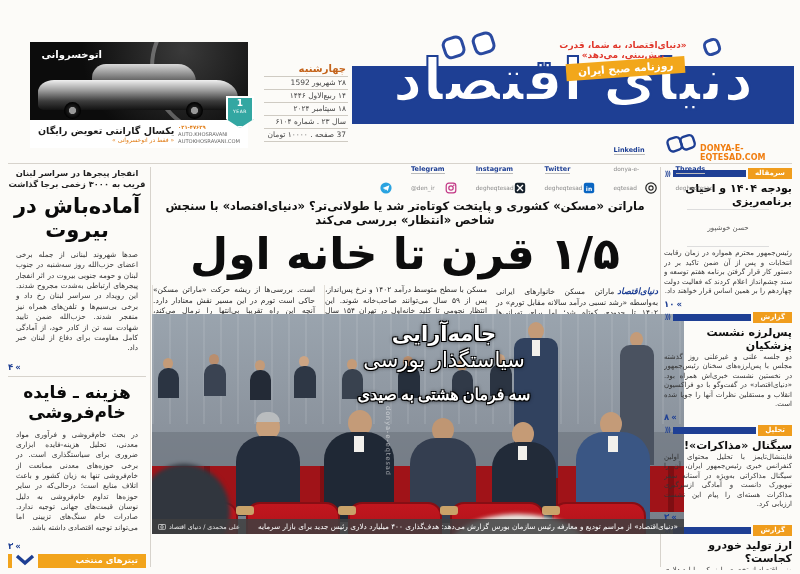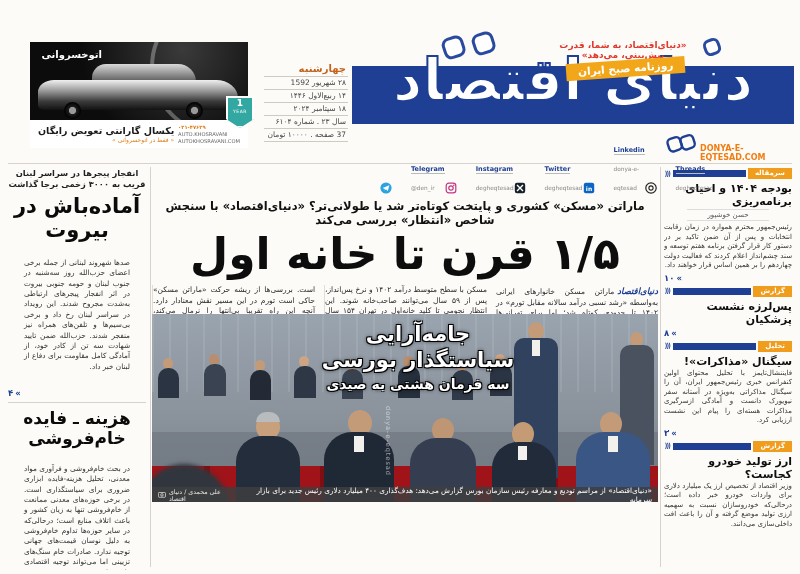--- a/index.html
+++ b/index.html
@@ -65,65 +65,65 @@
   .headline{font-size:44px;font-weight:bold;color:#0d0d0d;text-align:center;line-height:48px;
       letter-spacing:-1px;margin-top:3px;}
   .lead{display:flex;gap:9px;margin-top:7px;}
   .lead .col{flex:1;font-size:7.5px;line-height:1.42;text-align:justify;color:#2a2a2a;}
   .lead .col + .col{border-left:1px solid #e2ded7;padding-left:0;}
   .lead-logo{color:#1e3f94;font-weight:bold;font-size:8.5px;font-style:italic;margin-left:3px;}
   .pmark{direction:ltr;text-align:left;color:#1e3f94;font-weight:bold;font-size:8.5px;margin-top:2px;}
   .pmark .g{margin-left:2px;}
 
   
-  .photo{position:absolute;left:152px;top:314px;width:506px;height:188px;overflow:hidden;
-      background:linear-gradient(180deg,#9aa4ae 0%,#8a929c 55%,#757d87 100%);}
+  .photo{position:absolute;left:152px;top:314px;width:506px;height:220px;overflow:hidden;
+      background:linear-gradient(180deg,#9aa4ae 0%,#8a929c 55%,#757d87 100%);padding-left:26px;}
   .wall-lines{position:absolute;inset:0 0 110px 0;
       background:repeating-linear-gradient(90deg,rgba(255,255,255,.09) 0 2px,transparent 2px 17px);}
   .stage-strip{position:absolute;left:0;right:0;top:118px;height:34px;background:#6e7680;opacity:.65;}
   .fig{position:absolute;}
   .fig .head{position:absolute;border-radius:50%;background:#c49b78;}
   .fig .body{position:absolute;border-radius:10px 10px 0 0;}
   .fig .shirt{position:absolute;background:#f2f0ec;}
   .seats-back{position:absolute;left:0;right:0;top:152px;height:46px;
       background:repeating-linear-gradient(90deg,#a01318 0 52px,#7e0e12 52px 58px);}
   .seat{position:absolute;width:94px;height:62px;border-radius:14px 14px 0 0;
       background:linear-gradient(180deg,#c2161e,#9c1117);border:2px solid #870e14;box-sizing:border-box;}
   .armrest{position:absolute;width:18px;height:9px;background:#c9a269;border-radius:3px;}
   .blur-head{position:absolute;border-radius:50%;filter:blur(2px);}
   .ph-title{position:absolute;top:8px;right:95px;width:290px;text-align:center;color:#fff;z-index:6;
       text-shadow:0 0 4px #000,1px 1px 0 #000,-1px -1px 0 #000,1px -1px 0 #000,-1px 1px 0 #000;}
   .ph-title .t1{font-size:21px;font-weight:bold;line-height:25px;}
-  .ph-title .t2{font-size:21px;font-weight:bold;line-height:26px;}
-  .ph-title .sub{font-size:14px;font-weight:bold;margin-top:3px;}
+  .ph-title .t2{font-size:21px;font-weight:normal;line-height:26px;}
+  .ph-title .sub{font-size:16px;font-weight:bold;margin-top:12px;font-family:Liberation Serif, serif;}
   .watermark{position:absolute;left:232px;top:92px;writing-mode:vertical-rl;font-size:6.5px;
       color:rgba(255,255,255,.55);letter-spacing:1px;z-index:5;direction:ltr;}
   .caption-bar{position:absolute;left:0;right:0;bottom:0;height:15px;background:rgba(62,62,64,.85);
       display:flex;align-items:center;justify-content:space-between;padding:0 6px;z-index:7;}
   .caption-text{font-size:7.3px;color:#fff;}
   .credit{display:flex;direction:ltr;align-items:center;gap:3px;font-size:6.3px;color:#e8e8e8;}
 
   
   .sidebar{position:absolute;left:664px;top:168px;width:128px;height:402px;overflow:hidden;}
   .sb-art{margin-bottom:3px;}
   .sb-head{display:flex;align-items:center;gap:2px;}
   .sb-tag{background:#f09d1d;color:#fff;font-size:7px;font-weight:bold;padding:1px 7px 2px;}
   .sb-bar{flex:1;height:7px;background:#1e3f94;}
   .sb-deco{color:#1e3f94;font-size:7px;font-weight:bold;letter-spacing:-1px;transform:scaleX(.8);}
   .sb-title{font-size:11px;font-weight:bold;color:#0e0e0e;margin:3px 0 1px;line-height:13px;}
   .sb-byline{display:block;width:64%;margin:0 auto 2px;text-align:center;font-size:7px;color:#555;
-      border-top:1px solid #ddd;border-bottom:1px solid #ddd;padding:1px 0;}
+      border-top:1px solid #ddd;border-bottom:1px solid #ddd;padding:14px 0;}
   .sb-body{font-size:7px;line-height:1.36;text-align:justify;color:#333;margin:0;}
 
   
   .leftcol{position:absolute;left:8px;top:168px;width:138px;height:402px;overflow:hidden;}
   .lc-kicker{font-size:8.3px;font-weight:bold;color:#222;text-align:center;line-height:11px;}
   .lc-title1{font-size:21px;font-weight:bold;color:#0b0b0b;text-align:center;line-height:24px;margin:4px 0 5px;}
   .lc-title2{font-size:17px;font-weight:bold;color:#0b0b0b;text-align:center;line-height:20px;margin:5px 0 4px;}
-  .lc-body{font-size:7.3px;line-height:1.42;text-align:justify;color:#333;margin:16px;}
+  .lc-body{font-size:7.3px;line-height:1.42;text-align:justify;color:#333;margin:8px;}
   .lc-div{height:1px;background:#d7d3cc;margin:4px 0;}
   .sel-bar{position:relative;background:#f2a41c;height:14px;margin-top:3px;color:#fff;font-size:8.5px;
       font-weight:bold;text-align:right;padding:1px 8px 0 0;box-sizing:border-box;}
   .sel-chev{position:absolute;left:4px;top:-2px;width:26px;height:18px;background:#fcfbf8;
       display:flex;align-items:center;justify-content:center;}
   .sel-row{display:flex;align-items:center;gap:4px;border-bottom:1px solid #dcd8d1;padding:1.5px 0;}
   .sel-num{flex:0 0 11px;width:11px;height:11px;background:#3f6fae;color:#fff;font-size:7px;font-weight:bold;
       display:flex;align-items:center;justify-content:center;border-radius:2px;}
   .sel-text{font-size:12px;font-weight:bold;color:#1c1c1c;font-family:Liberation Serif, serif;}
 </style>
@@ -361,20 +361,21 @@
       <div class="pmark"><span>۱۰</span><span class="g">«</span></div>
     </div>
 
     <div class="sb-art">
       <div class="sb-head">
           <span class="sb-tag">گزارش</span>
           <span class="sb-bar"></span>
           <span class="sb-deco">(((</span>
         </div>
       <div class="sb-title">پس‌لرزه نشست پزشکیان</div>
+      <p class="sb-body">دو جلسه علنی و غیرعلنی روز گذشته مجلس با پس‌لرزه‌های سخنان رئیس‌جمهور در نخستین نشست خبری‌اش همراه بود. «دنیای‌اقتصاد» در گفت‌وگو با دو فراکسیون انقلاب و مستقلین نظرات آنها را جویا شده است.</p>
       <div class="pmark"><span>۸</span><span class="g">«</span></div>
     </div>
 
     <div class="sb-art">
       <div class="sb-head">
           <span class="sb-tag">تحلیل</span>
           <span class="sb-bar"></span>
           <span class="sb-deco">(((</span>
         </div>
       <div class="sb-title">سیگنال «مذاکرات»!</div>

